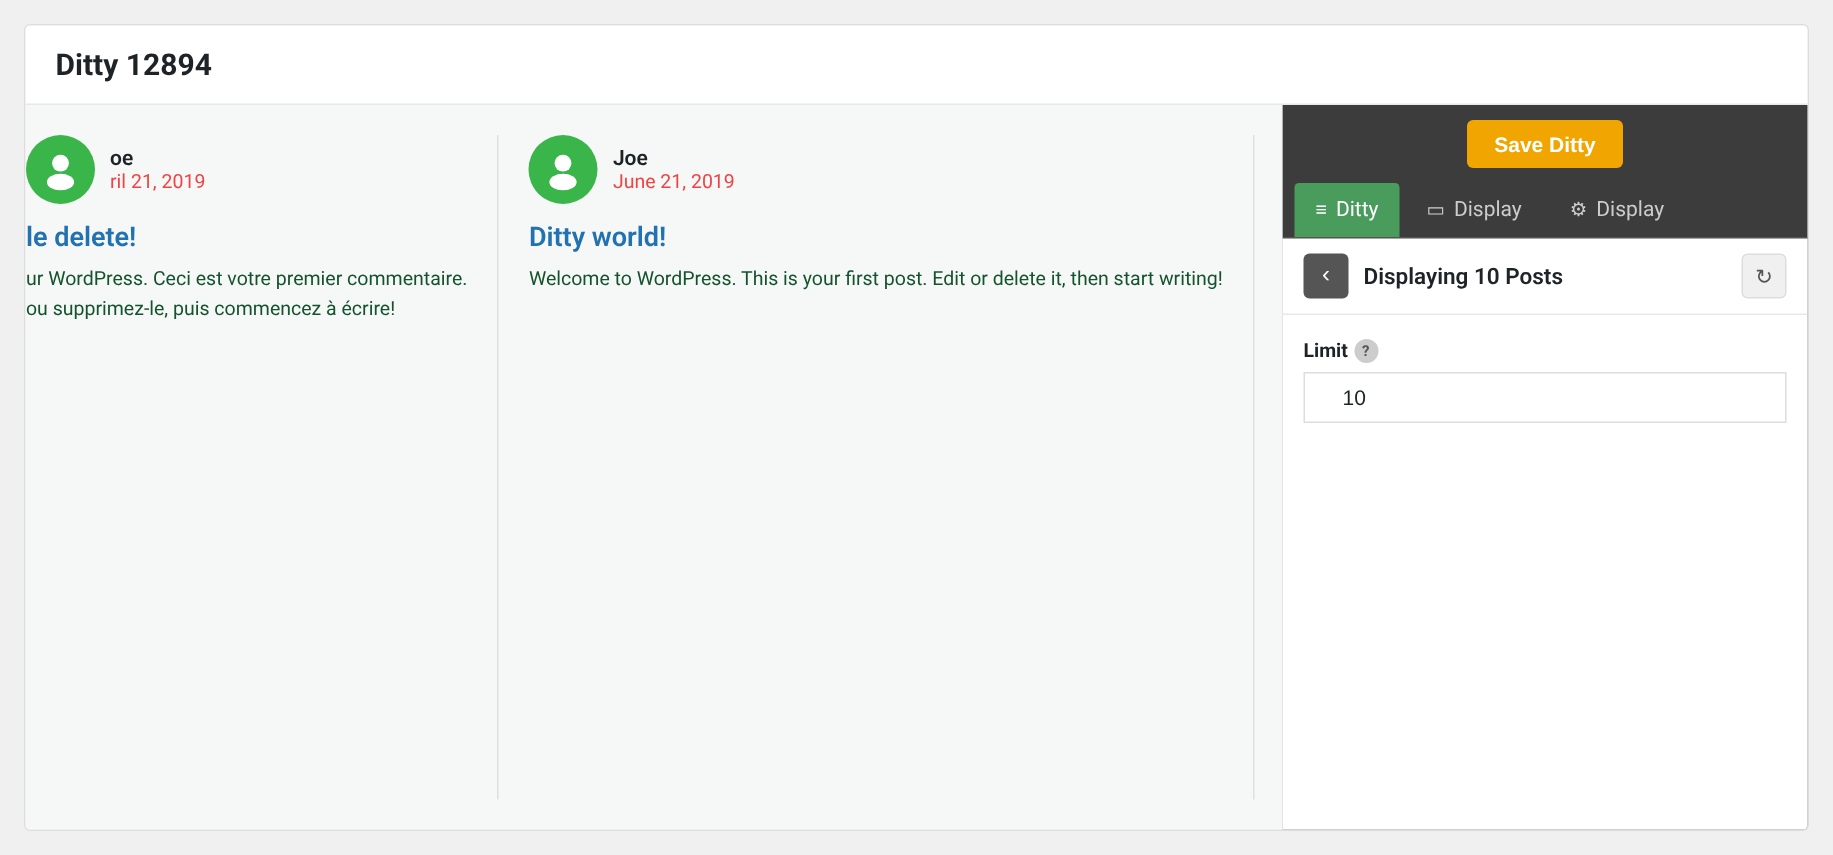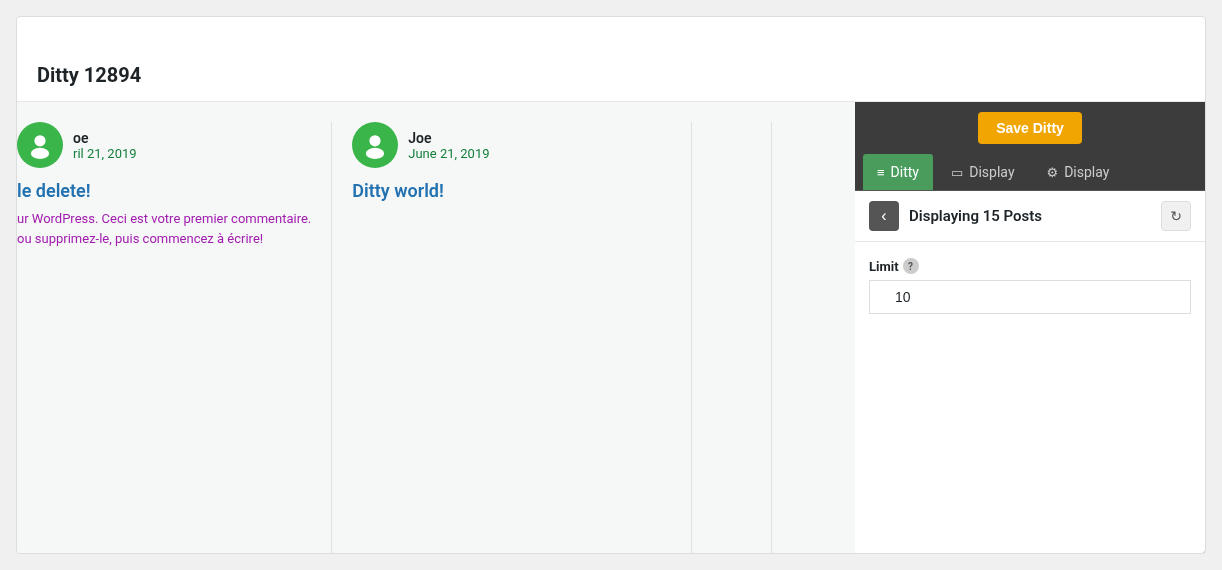--- a/index.html
+++ b/index.html
@@ -26,21 +26,20 @@
       height: 100%;
       overflow: hidden;
       position: relative;
     }
 
     
     .page-header {
       padding: 14px 20px;
       border-bottom: 1px solid #e8e8e8;
       background: #fff;
-      margin-top: 32px;
     }
 
     .page-title {
       font-size: 20px;
       font-weight: 700;
       color: #1d2327;
     }
 
     
     .content-area {
@@ -105,34 +104,34 @@
     }
 
     .author-name {
       font-size: 14px;
       font-weight: 600;
       color: #1d2327;
     }
 
     .post-date {
       font-size: 13px;
-      color: #15803d;
+      color: #ef4444;
     }
 
     .post-title {
       font-size: 18px;
       font-weight: 600;
       color: #2271b1;
       margin-bottom: 8px;
       cursor: pointer;
     }
 
     .post-excerpt {
       font-size: 13px;
-      color: #a21caf;
+      color: #14532d;
       line-height: 1.5;
     }
 
     
     .sidebar-panel {
       width: 350px;
       background: #3c3c3c;
       flex-shrink: 0;
       display: flex;
       flex-direction: column;
@@ -313,20 +312,21 @@
                   <circle cx="20" cy="14" r="8" fill="white"></circle>
                   <ellipse cx="20" cy="32" rx="13" ry="8" fill="white"></ellipse>
                 </svg>
               </div>
               <div class="author-info">
                 <span class="author-name">Joe</span>
                 <span class="post-date">June 21, 2019</span>
               </div>
             </div>
             <div class="post-title">Ditty world!</div>
+            <div class="post-excerpt">Welcome to WordPress. This is your first post. Edit or delete it, then start writing!</div>
           </div>
 
           <div class="post-card" style="min-width:80px; max-width:80px; overflow:hidden;">
             
             
             
           </div>
 
         </div>
       </div>
@@ -349,21 +349,21 @@
           <div class="tab-item">
             <span class="tab-icon">⚙</span>
             <span>Display</span>
           </div>
         </div>
 
         <div class="sidebar-content">
 
           <div class="sidebar-subheader">
             <button class="back-button">‹</button>
-            <span class="subheader-title">Displaying 15 Posts</span>
+            <span class="subheader-title">Displaying 10 Posts</span>
             <button class="refresh-button">↻</button>
           </div>
 
           <div class="sidebar-fields">
             <div class="field-label">
               <span>Limit</span>
               <span class="help-icon">?</span>
             </div>
             <input class="field-input" type="text" value="10" style="">
           </div>

